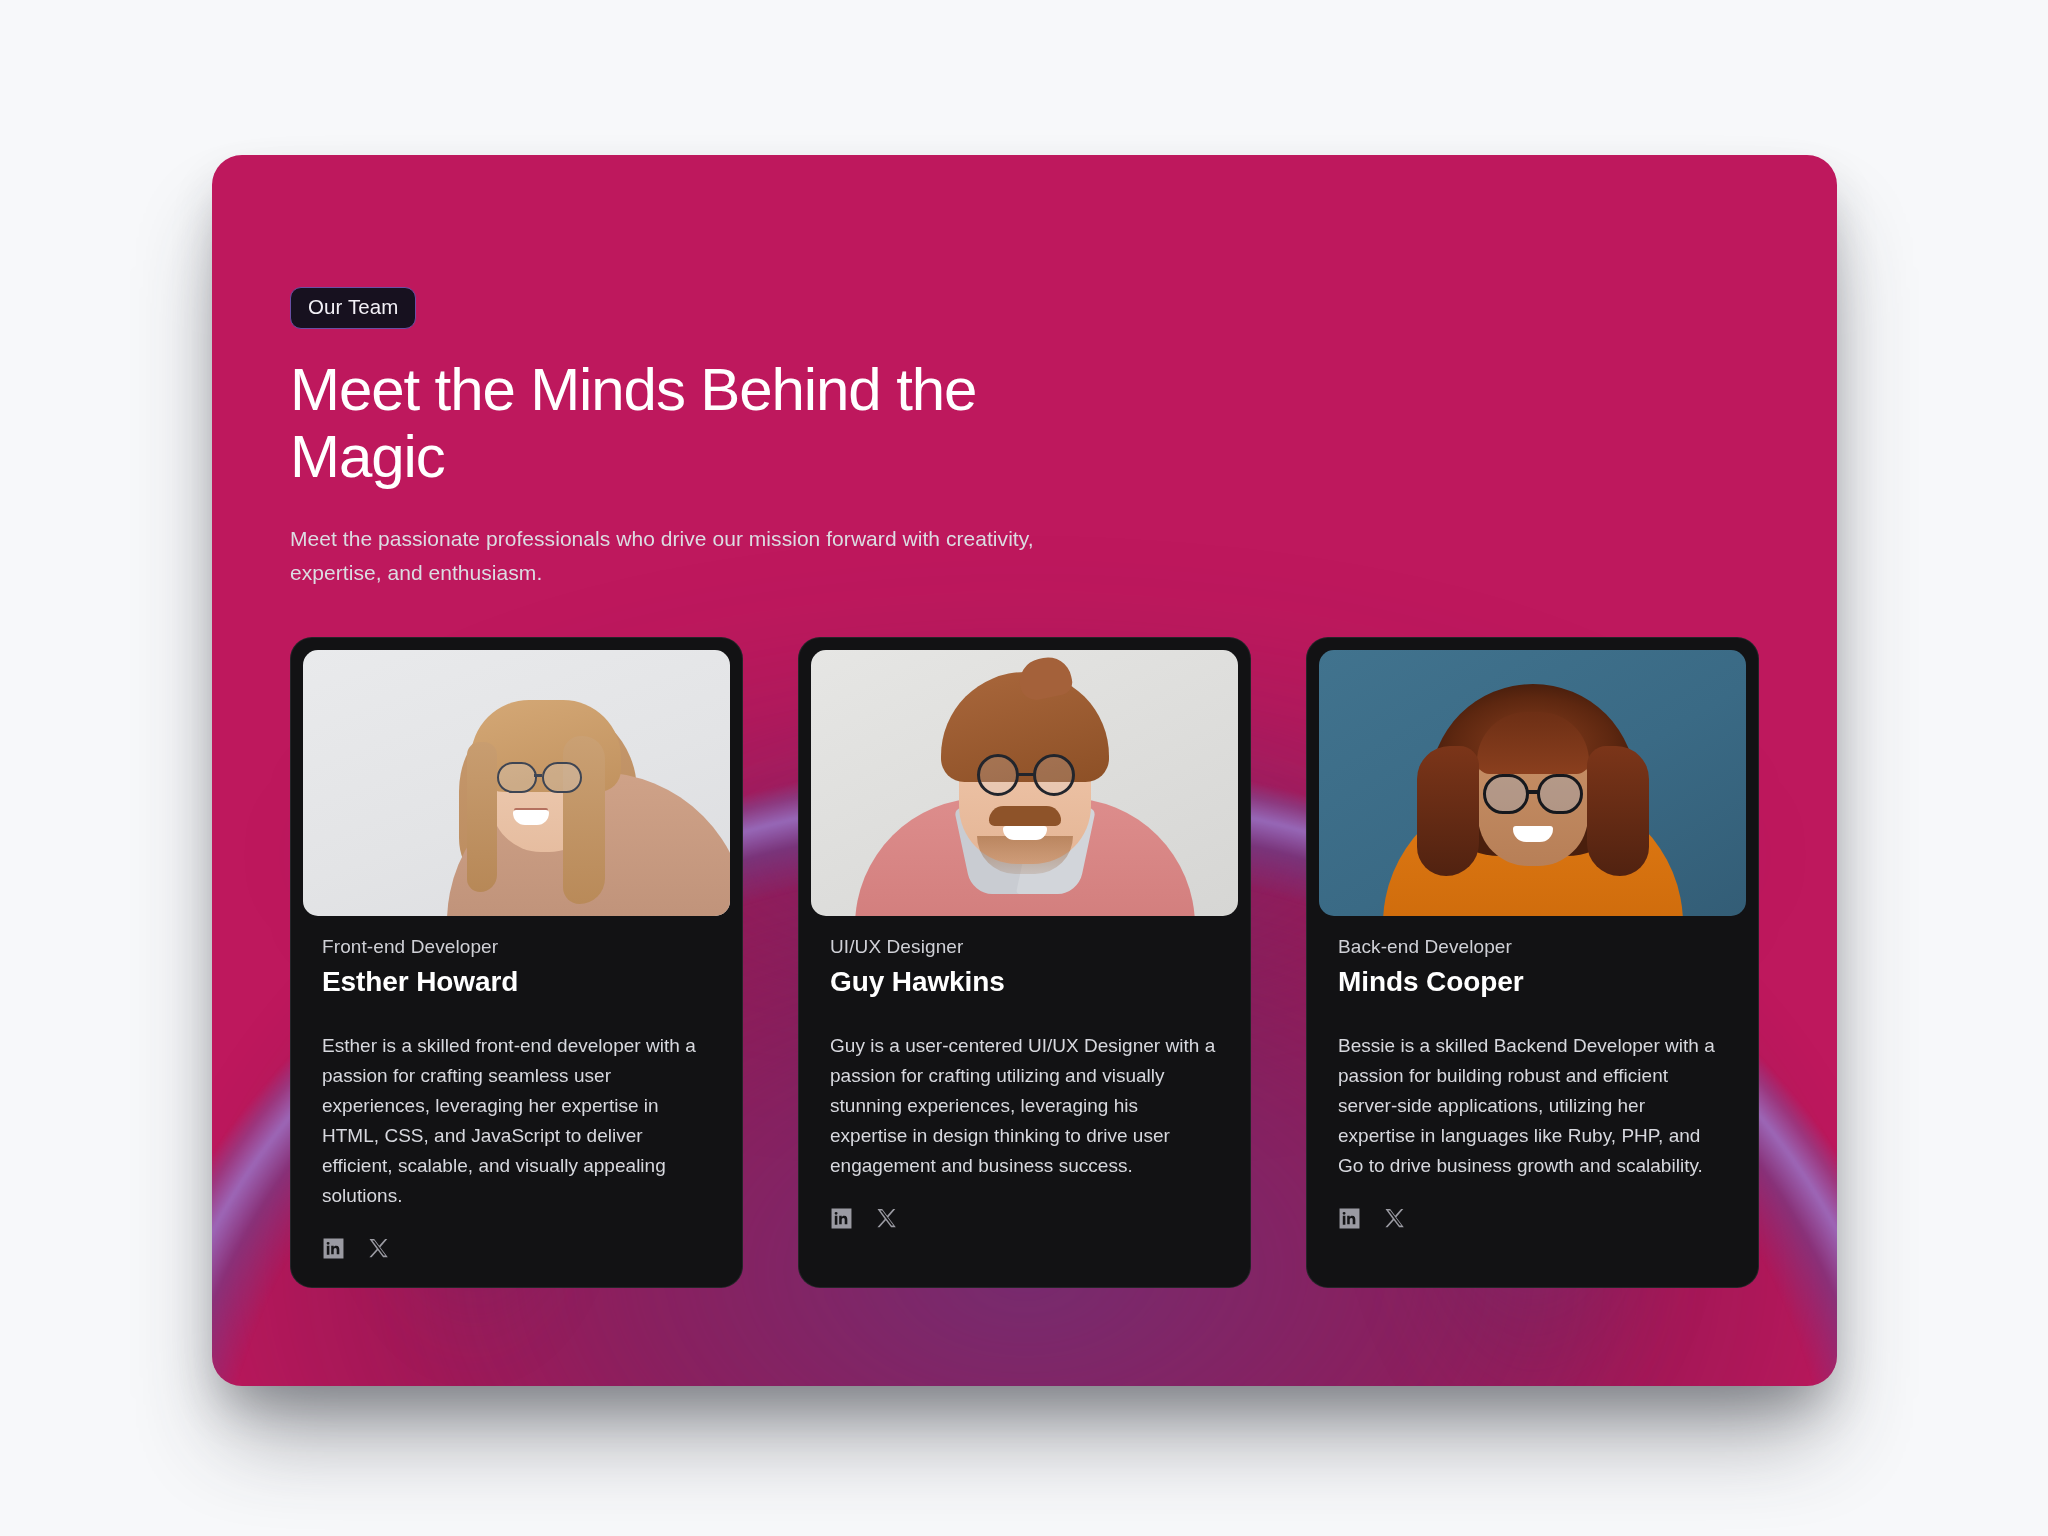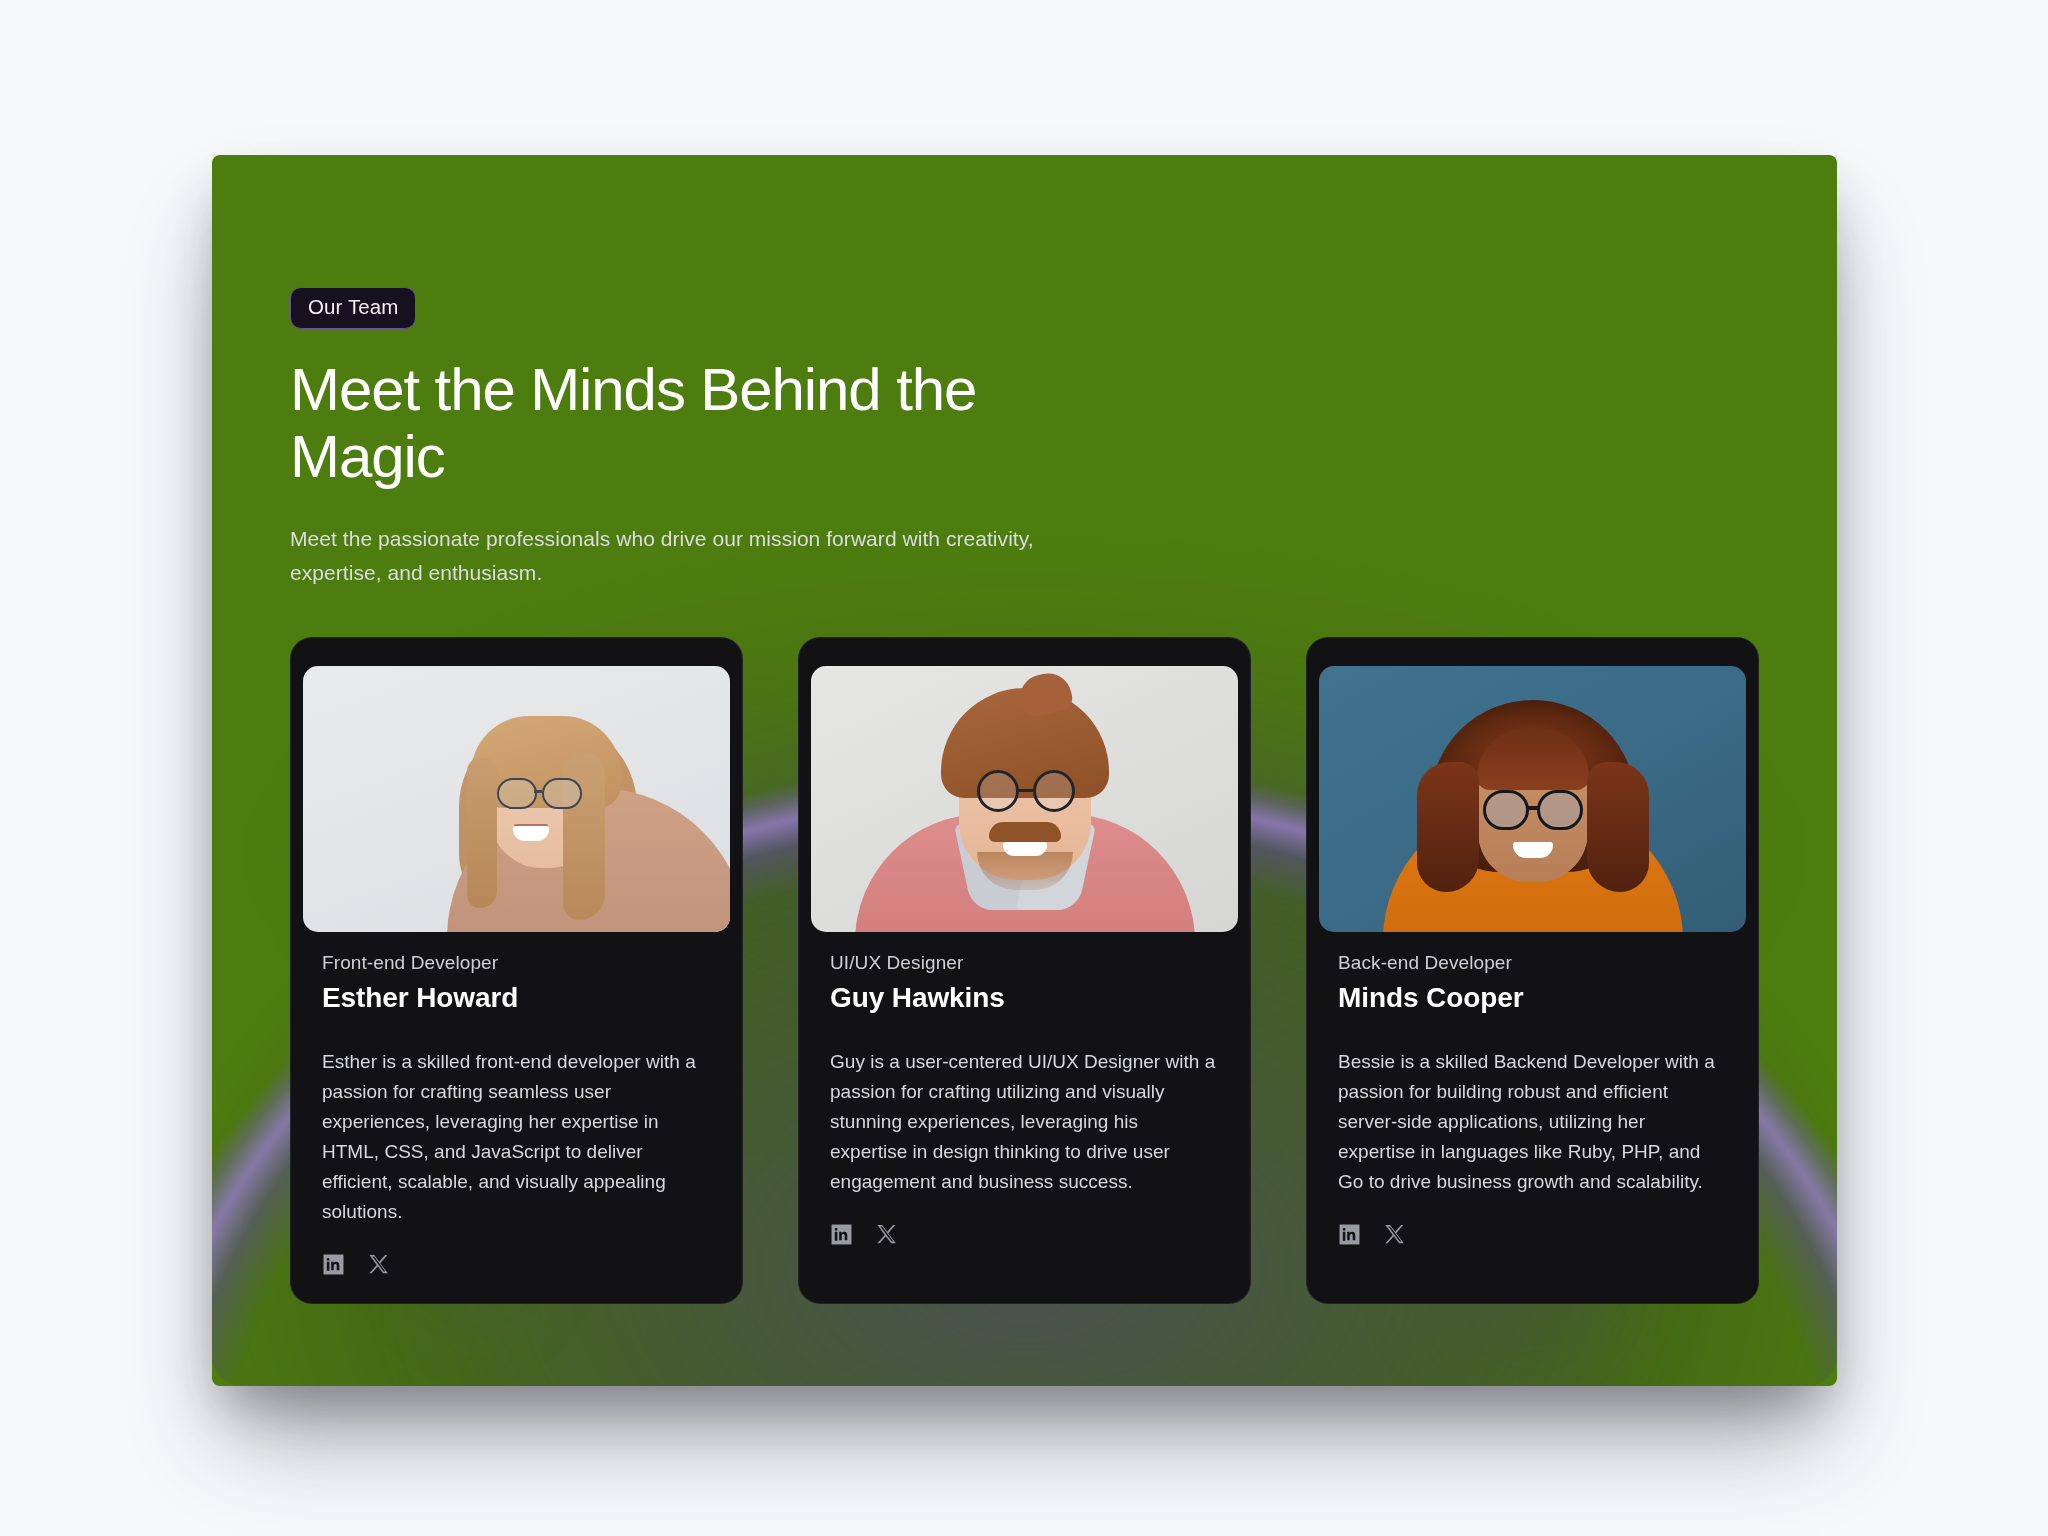--- a/index.html
+++ b/index.html
@@ -9,22 +9,22 @@
     font-family:"Liberation Sans", sans-serif;
     overflow:hidden;
   }
   .stage { position:relative; width:2048px; height:1536px; }
 
   
   .panel {
     position:absolute;
     left:212px; top:155px;
     width:1625px; height:1231px;
-    background:#4d7c0f;
-    border-radius:8px;
+    background:#be185d;
+    border-radius:30px;
     overflow:hidden;
     box-shadow:0 62px 90px -18px rgba(50,52,60,.46),
                0 26px 48px -10px rgba(40,42,50,.30);
   }
 
   
   .glow-wrap { position:absolute; inset:0; overflow:hidden; border-radius:30px; pointer-events:none; }
   .glow-ring {
     position:absolute;
     left:50%; top:603px;
@@ -116,21 +116,21 @@
     display:flex;
     gap:55px;
     padding:0 78px;
     margin-top:47px;
   }
   .card {
     width:456px;
     background:#121214;
     border:1px solid rgba(150,150,165,.14);
     border-radius:22px;
-    padding:28px 12px 0;
+    padding:12px 12px 0;
     overflow:hidden;
   }
 
   .photo {
     position:relative;
     width:100%; height:266px;
     border-radius:15px;
     overflow:hidden;
   }
 

